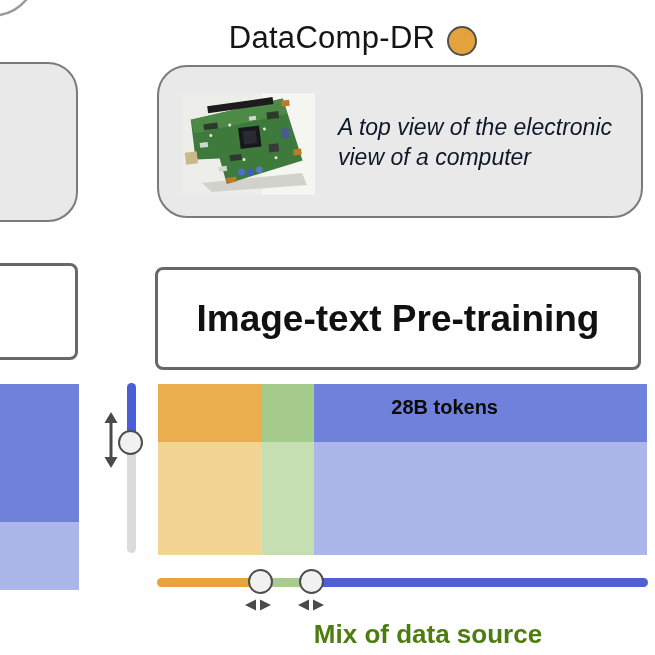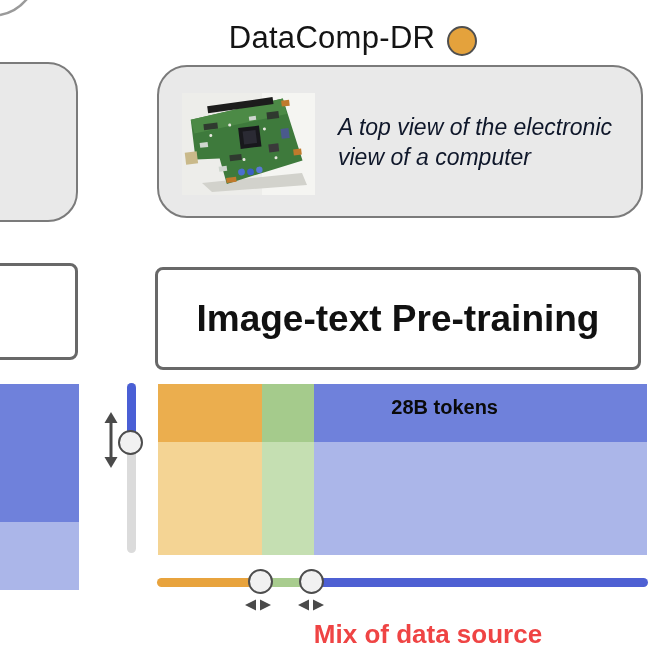--- a/index.html
+++ b/index.html
@@ -80,21 +80,21 @@
   #h-green {left:262px;top:578px;width:50px; height:9px;background:#A8CC8E;}
   #h-blue  {left:312px;top:578px;width:336px;height:9px;background:#4E60D3;border-radius:0 5px 5px 0;}
   #h-knob-1{left:248px;top:569px;}
   #h-knob-2{left:299px;top:569px;}
   #h-arrow-1{left:244px;top:599px;}
   #h-arrow-2{left:297px;top:599px;}
 
   
   #mix-label{
     left:290px;top:619px;width:276px;text-align:center;
-    font-size:26px;font-weight:bold;color:#ef4444;white-space:nowrap;
+    font-size:26px;font-weight:bold;color:#4d7c0f;white-space:nowrap;
   }
 </style>
 </head>
 <body>
 
 <div id="stage">
 
   <svg id="corner-frag" class="abs" width="40" height="20" viewBox="0 0 40 20">
     <path d="M0 15 Q 18 12 30 -5" stroke="#9a9a9a" stroke-width="2.5" fill="none"></path>
   </svg>

